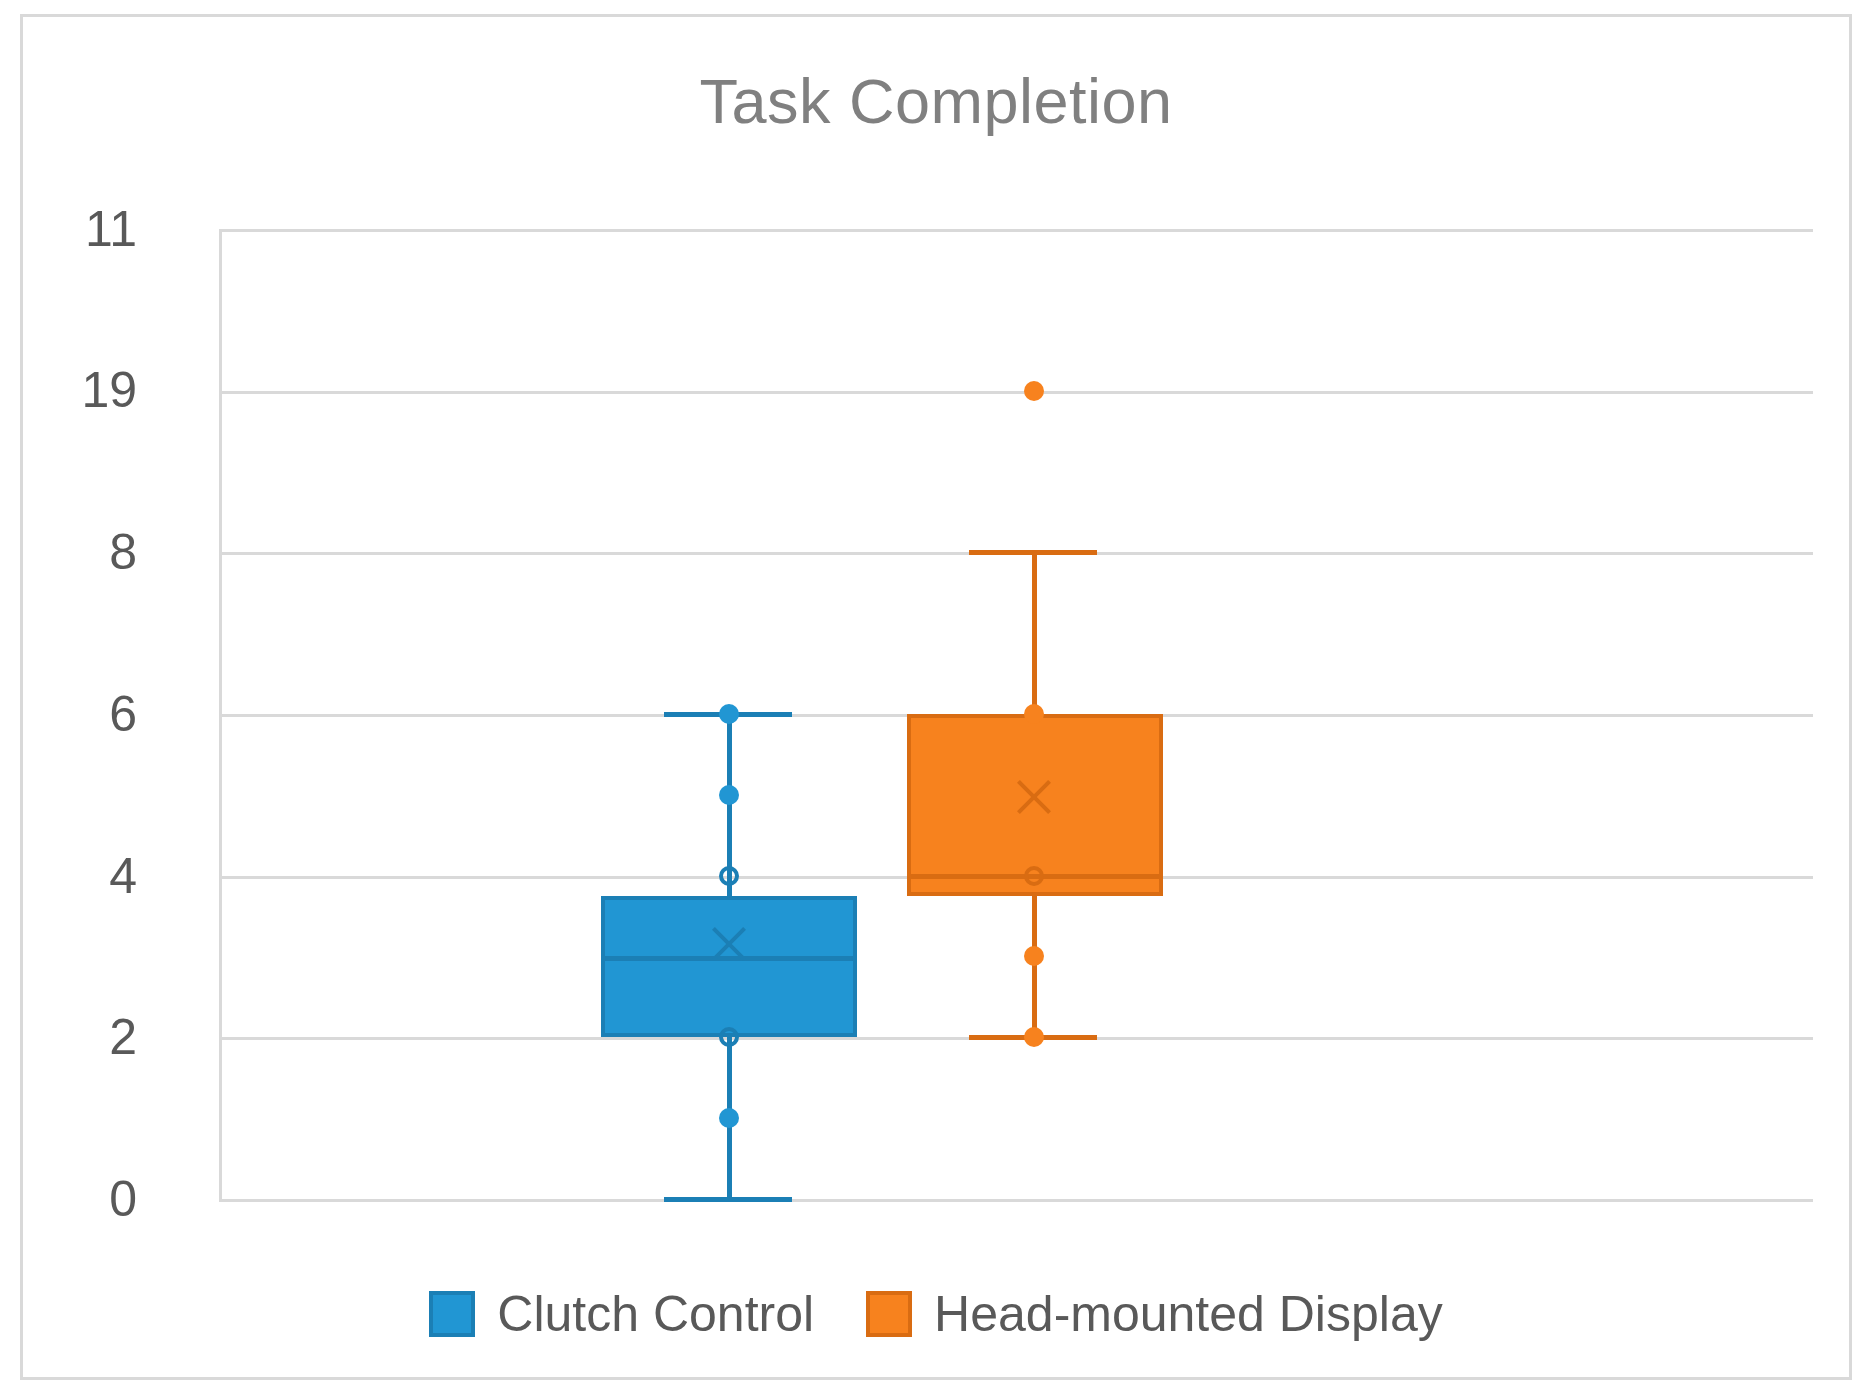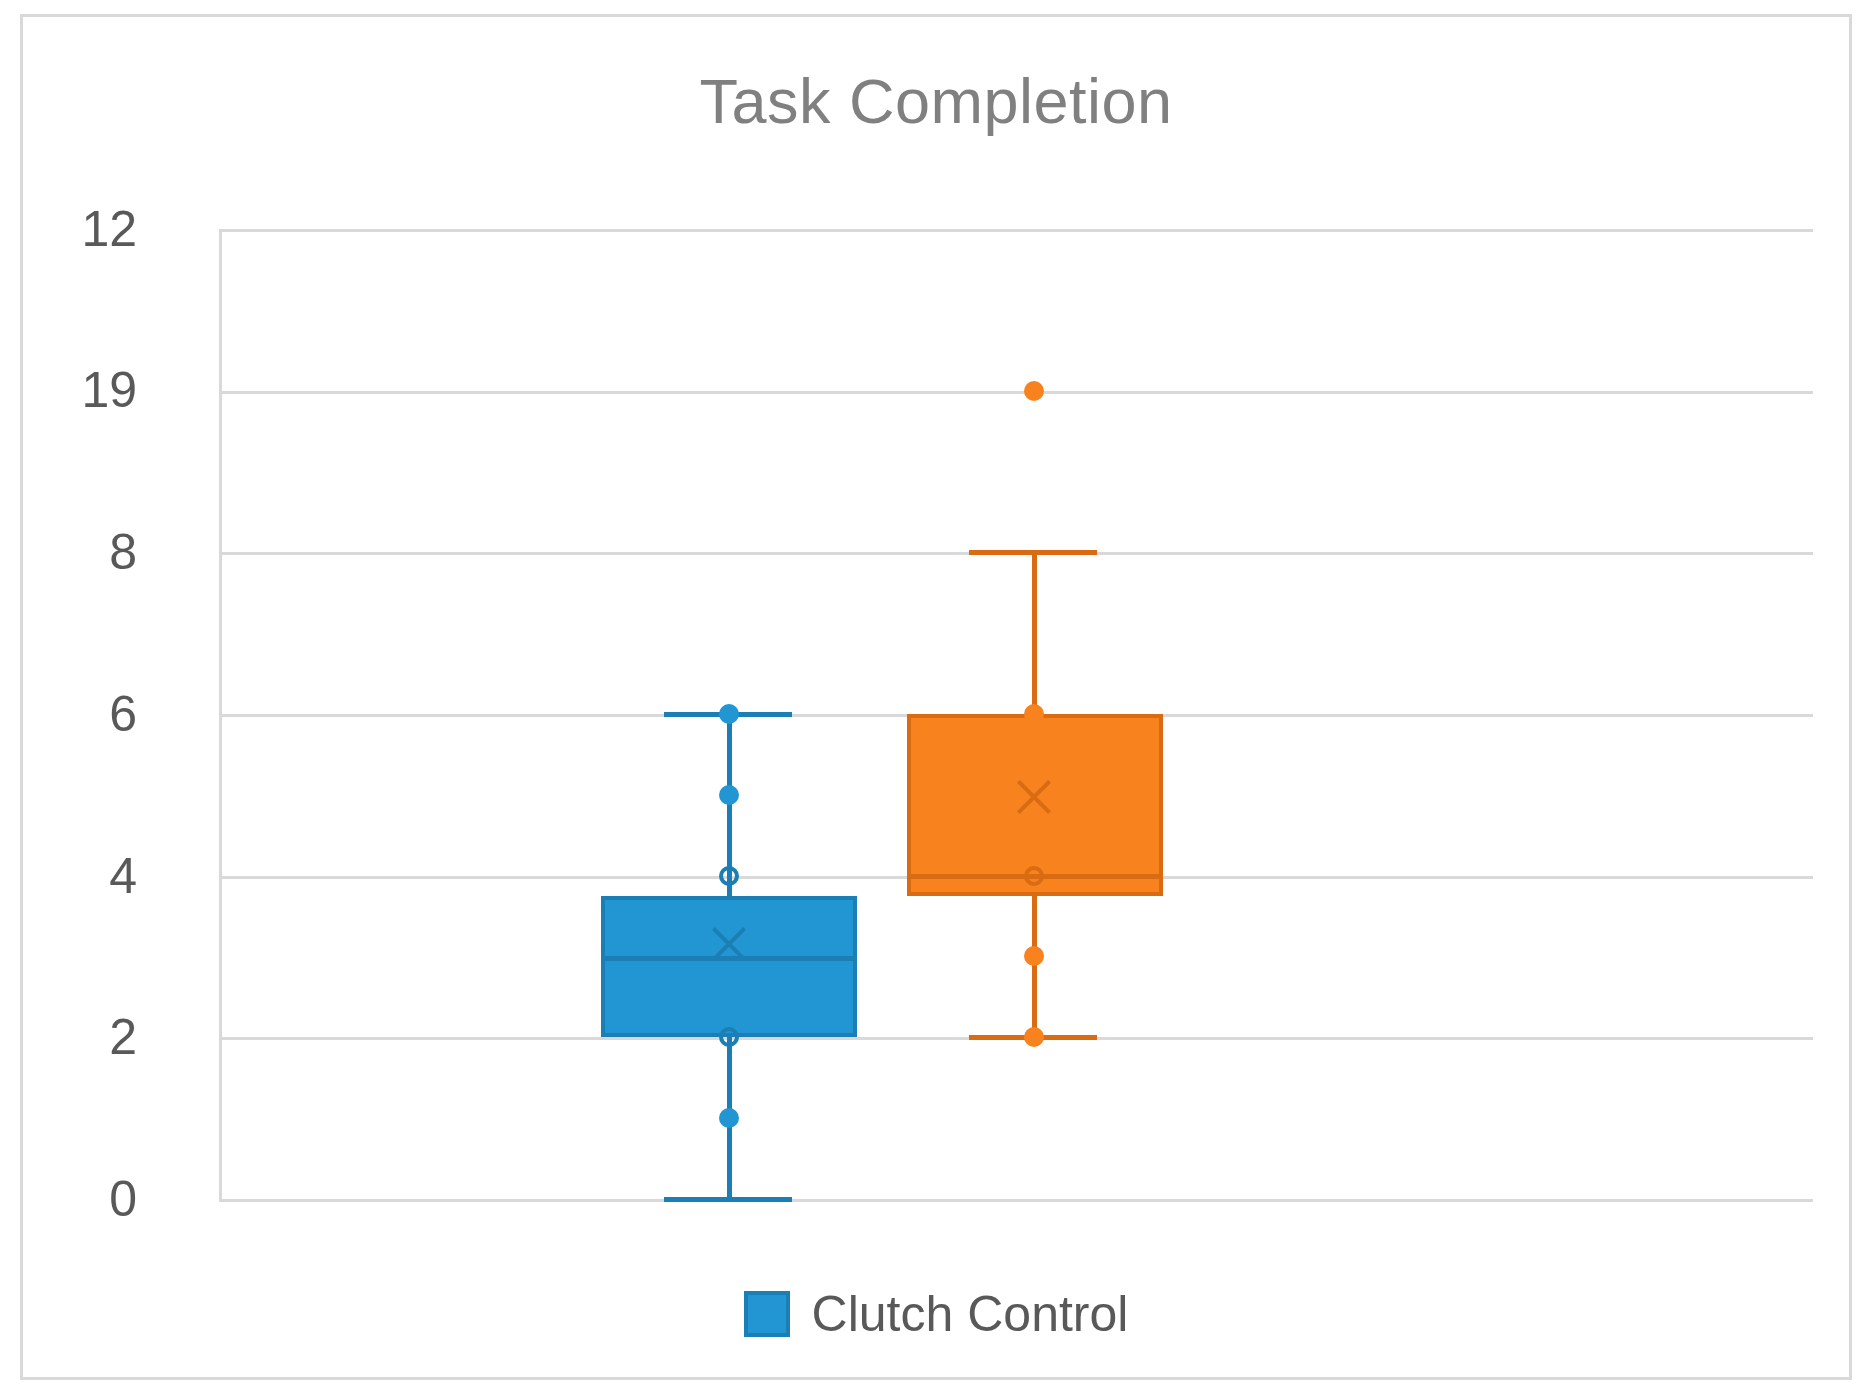--- a/index.html
+++ b/index.html
@@ -176,21 +176,21 @@
   }
 </style>
 </head>
 <body>
 
 <div id="root">
   <div class="chart-frame">
 
     <div class="chart-title">Task Completion</div>
 
-    <div class="ytick" style="top:212px;">12</div>
+    <div class="ytick" style="top:212px;">11</div>
     <div class="ytick" style="top:373px;">19</div>
     <div class="ytick" style="top:535px;">8</div>
     <div class="ytick" style="top:697px;">6</div>
     <div class="ytick" style="top:859px;">4</div>
     <div class="ytick" style="top:1020px;">2</div>
     <div class="ytick" style="top:1182px;">0</div>
 
     <div class="plot-area">
       <div class="axis-line-left"></div>
 
@@ -250,16 +250,20 @@
         <div class="pt orange" style="left:815px; top:727px;"></div>
         <div class="pt orange" style="left:815px; top:808px;"></div>
       </div>
     </div>
 
     <div class="legend">
       <div class="legend-item">
         <div class="legend-swatch blue"></div>
         <div class="legend-label">Clutch Control</div>
       </div>
+      <div class="legend-item">
+        <div class="legend-swatch orange"></div>
+        <div class="legend-label">Head-mounted Display</div>
+      </div>
     </div>
 
   </div>
 </div>
 
 </body></html>

